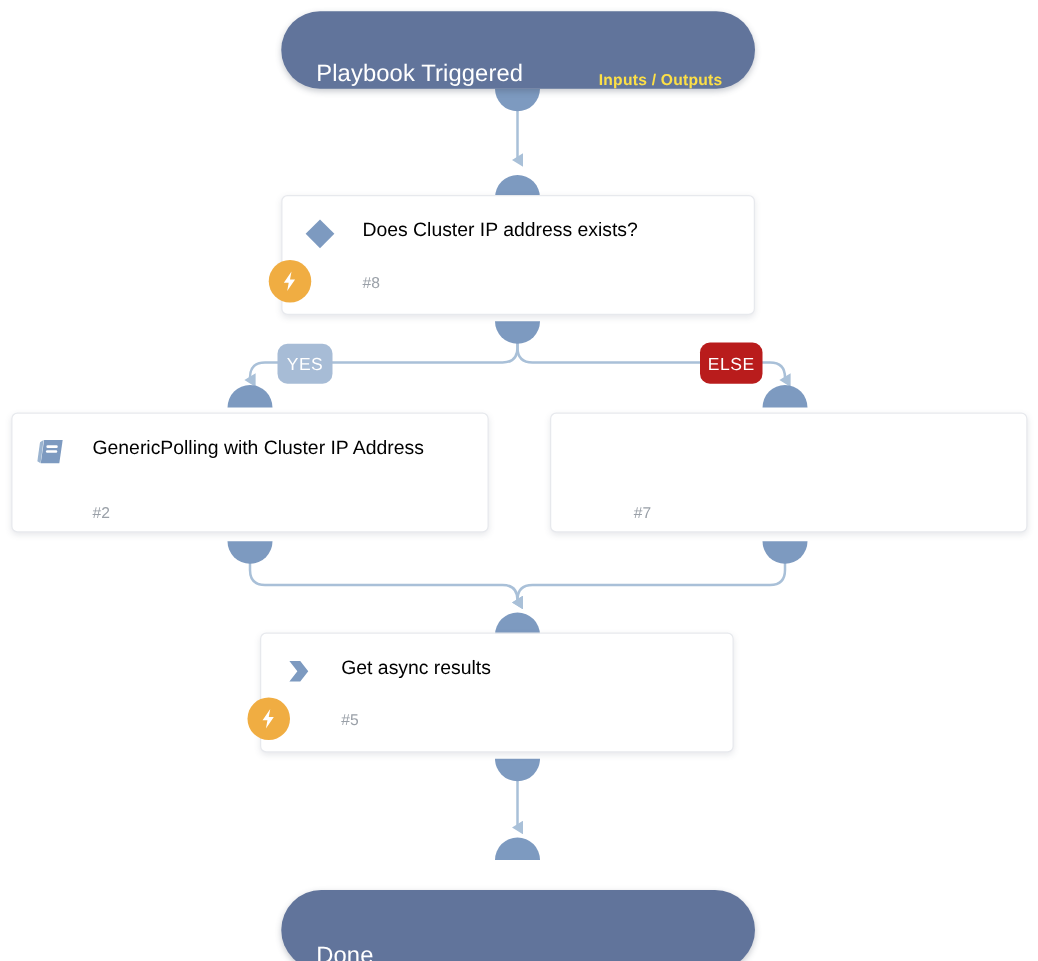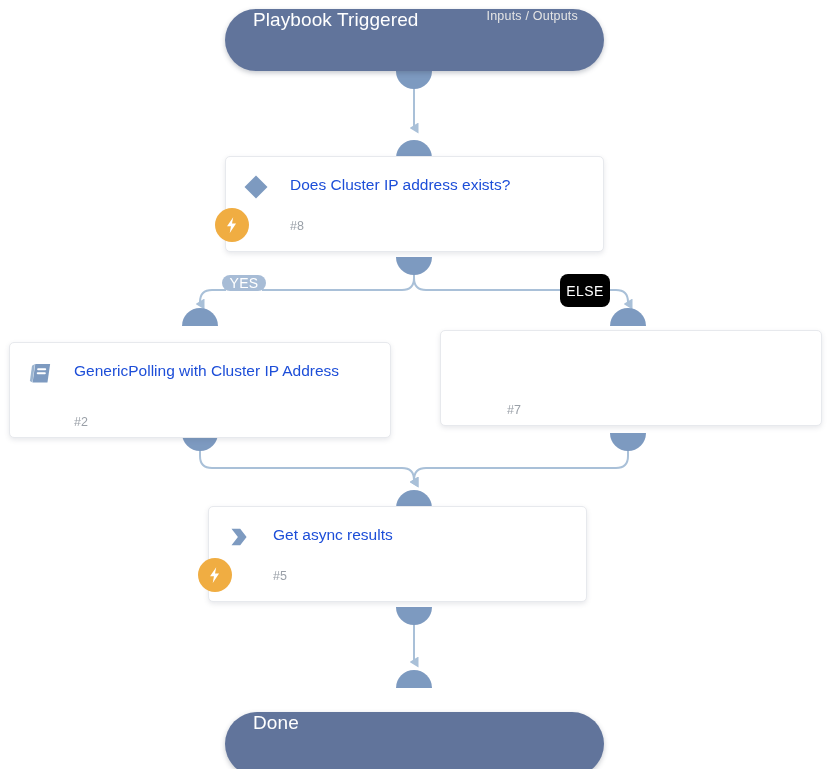--- a/index.html
+++ b/index.html
@@ -31,34 +31,34 @@
     position: absolute;
     z-index: 3;
     box-sizing: border-box;
   }
   
   .pill {
     background: #61749b;
     border-radius: 34px;
     box-shadow: 0 2px 5px rgba(60,70,90,0.30);
     display: flex;
-    align-items: flex-start;
+    align-items: flex-end;
     color: #ffffff;
   }
   .pill-title {
     font-size: 19px;
     font-weight: 400;
     color: #ffffff;
     margin-left: 28px;
     letter-spacing: 0.1px;
   }
   .pill-sub {
     font-size: 12.5px;
-    font-weight: 400;
-    color: #e5e5e5;
+    font-weight: 700;
+    color: #fde047;
     margin-left: auto;
     margin-right: 26px;
     letter-spacing: 0.2px;
     padding-left: 40px;
   }
   
   .card {
     background: #ffffff;
     border: 1px solid #e7e9ed;
     border-radius: 5px;
@@ -74,21 +74,21 @@
     left: 14px;
     top: 14px;
     width: 32px;
     height: 32px;
     display: flex;
     align-items: center;
     justify-content: center;
   }
   .card-title {
     font-size: 15.5px;
-    color: #1d4ed8;
+    color: #000000;
     line-height: 24px;
     margin-left: 64px;
     margin-top: 16px;
     margin-right: 14px;
     font-weight: 400;
   }
   .card-id {
     position: absolute;
     left: 64px;
     font-size: 12.5px;
@@ -116,21 +116,21 @@
     align-items: center;
     justify-content: center;
     border-radius: 8px;
     font-size: 14px;
     letter-spacing: 0.4px;
     color: #ffffff;
     font-weight: 400;
     box-sizing: border-box;
   }
   .branch-yes { background: #a7bcd6; }
-  .branch-else { background: #000000; }
+  .branch-else { background: #b91c1c; }
 </style>
 </head>
 <body>
 
 <div id="canvas">
 
   <svg id="edges" viewBox="0 0 830 769" width="830" height="769">
     <defs>
       <marker id="arrow" markerWidth="11" markerHeight="9" refX="5.5" refY="4.5" orient="auto" markerUnits="userSpaceOnUse">
         <path d="M0,0 L11,0 L5.5,9 Z" fill="#a9c0d8"></path>
@@ -184,28 +184,28 @@
       <div class="card-title">Does Cluster IP address exists?</div>
     </div>
     <span class="bolt-badge" style="left:-11px; top:51px;">
       <svg width="18" height="18" viewBox="0 0 24 24">
         <path d="M13.6 1.5 L5.4 13.6 h5.2 l-1.6 8.9 8.4 -12.4 h-5.4 z" fill="#ffffff"></path>
       </svg>
     </span>
     <span class="card-id" style="top:62px;">#8</span>
   </div>
 
-  <div class="branch-label branch-yes" style="left:222px; top:275px; width:44px; height:16px;">
+  <div class="branch-label branch-yes" style="left:222px; top:275px; width:44px; height:32px;">
     <span>YES</span>
   </div>
   <div class="branch-label branch-else" style="left:560px; top:274px; width:50px; height:33px;">
     <span>ELSE</span>
   </div>
 
-  <div class="node card" style="left:9px; top:342px; width:382px; height:96px;">
+  <div class="node card" style="left:9px; top:330px; width:382px; height:96px;">
     <div class="card-row">
       <span class="card-icon">
         <svg width="27" height="27" viewBox="0 0 28 28">
           <path d="M8.6,4.2 L24,4.2 L21.2,23.4 L5.8,23.4 Z" fill="#7d9ac0"></path>
           <path d="M5.2,6.0 L8.2,4.2 L5.6,23.4 L3.0,21.8 Z" fill="#9bb4d0"></path>
           <rect x="10.5" y="8.6" width="9.4" height="2.1" rx="1" fill="#ffffff"></rect>
           <rect x="10.1" y="12.6" width="9.4" height="2.1" rx="1" fill="#ffffff"></rect>
         </svg>
       </span>
       <div class="card-title">GenericPolling with Cluster IP Address</div>

